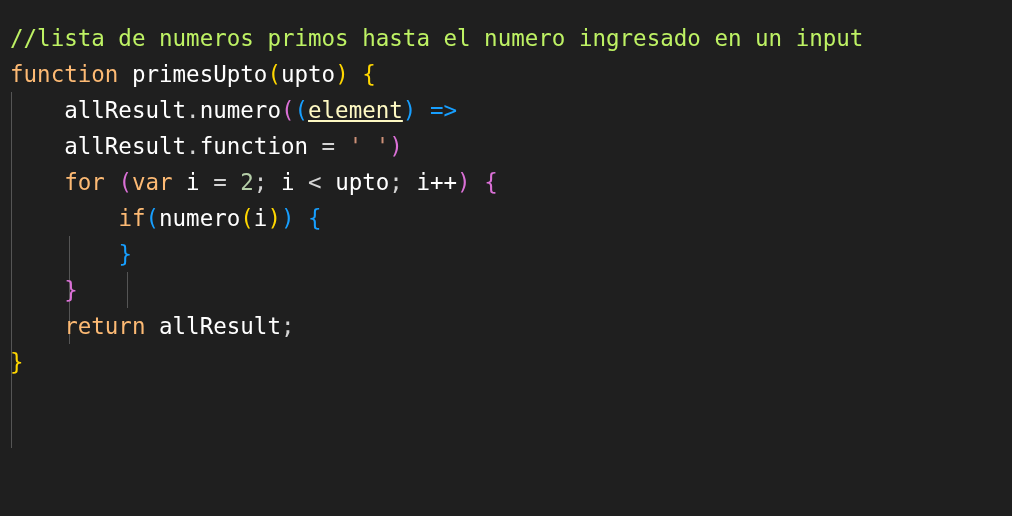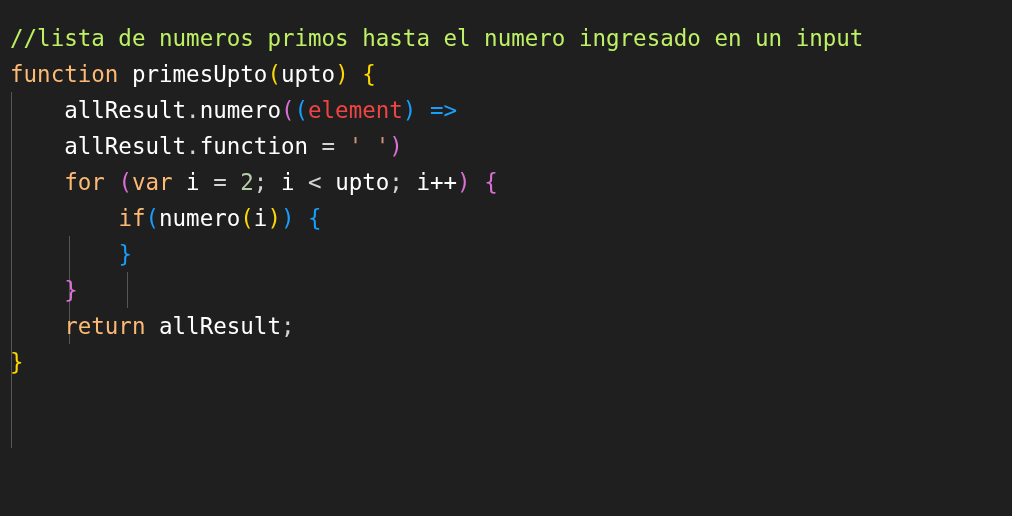--- a/index.html
+++ b/index.html
@@ -43,21 +43,21 @@
     white-space: pre;
     padding-left: 10px;
     letter-spacing: 0px;
     color: #d4d4d4;
   }
 
   
   .tk-comment  { color: #bef264; }
   .tk-keyword  { color: #fdba74; }
   .tk-ident    { color: #ffffff; }
-  .tk-param    { color: #ef4444; }
+  .tk-param    { color: #fef9c3; text-decoration: underline; }
   .tk-number   { color: #b5cea8; }
   .tk-string   { color: #ce9178; }
   .tk-op       { color: #d4d4d4; }
   .tk-punct    { color: #d4d4d4; }
   .tk-b1       { color: #ffd700; }
   .tk-b2       { color: #da70d6; }
   .tk-b3       { color: #179fff; }
 </style>
 </head>
 <body>

